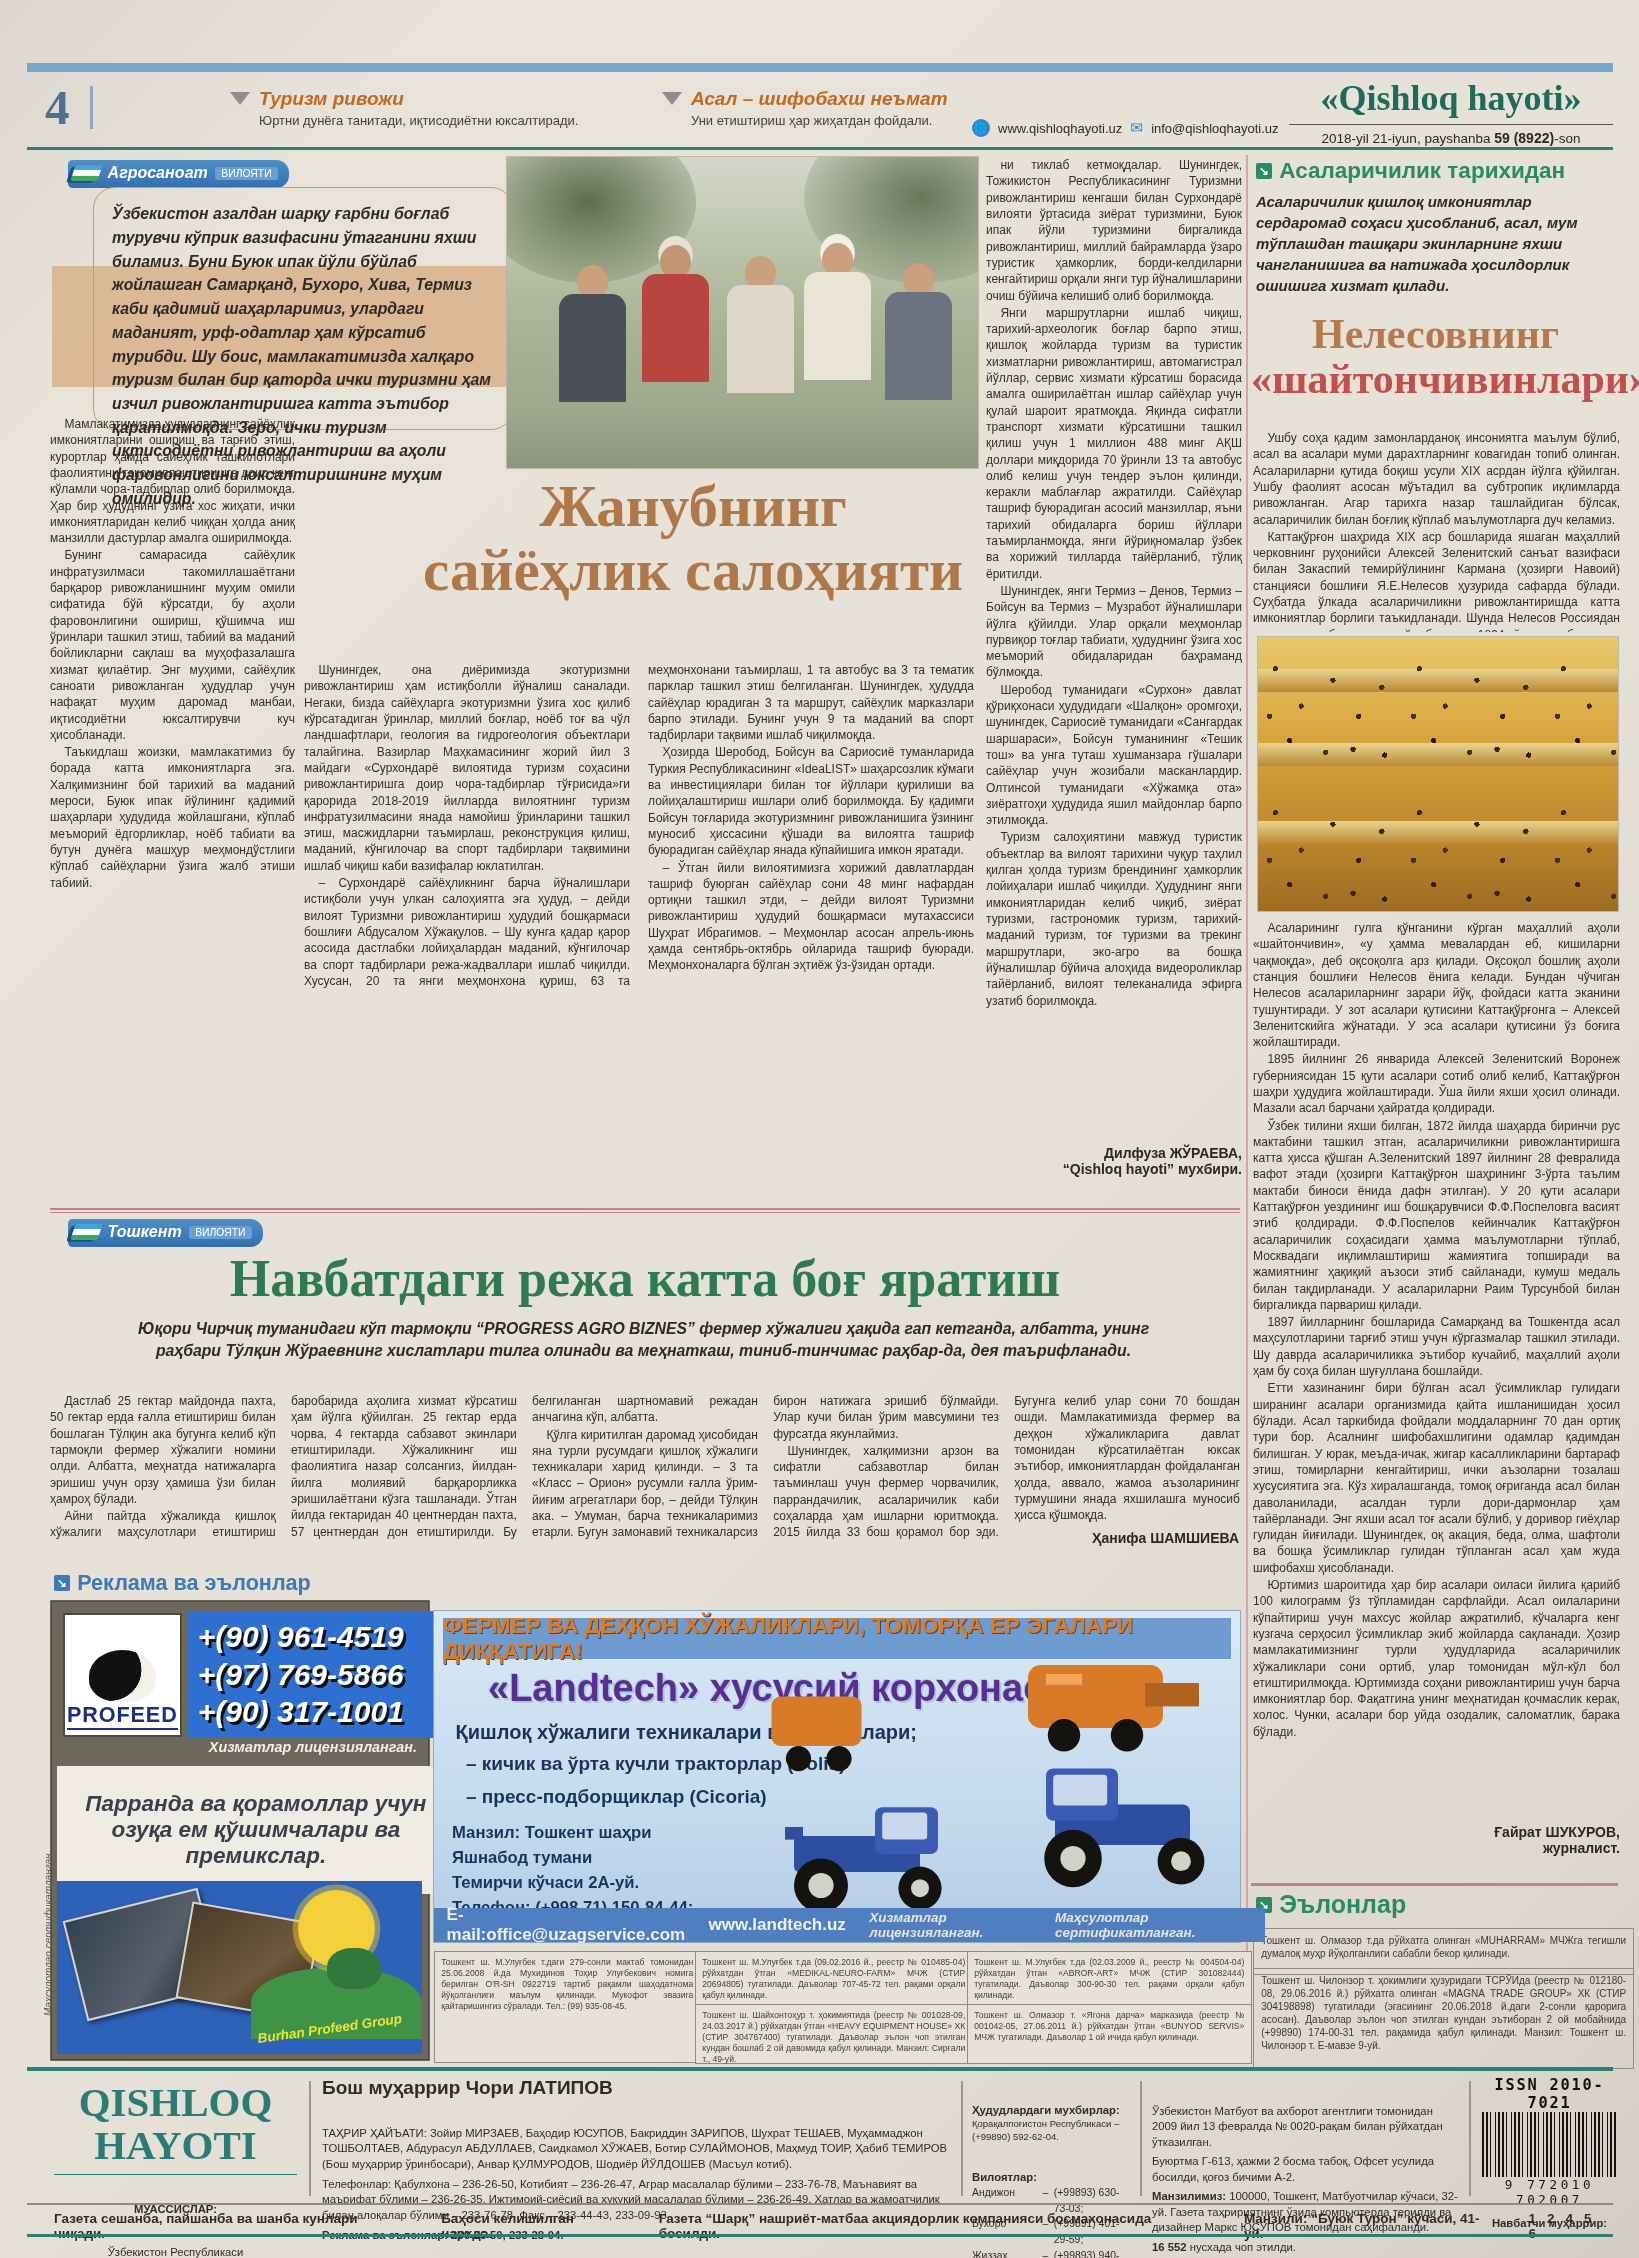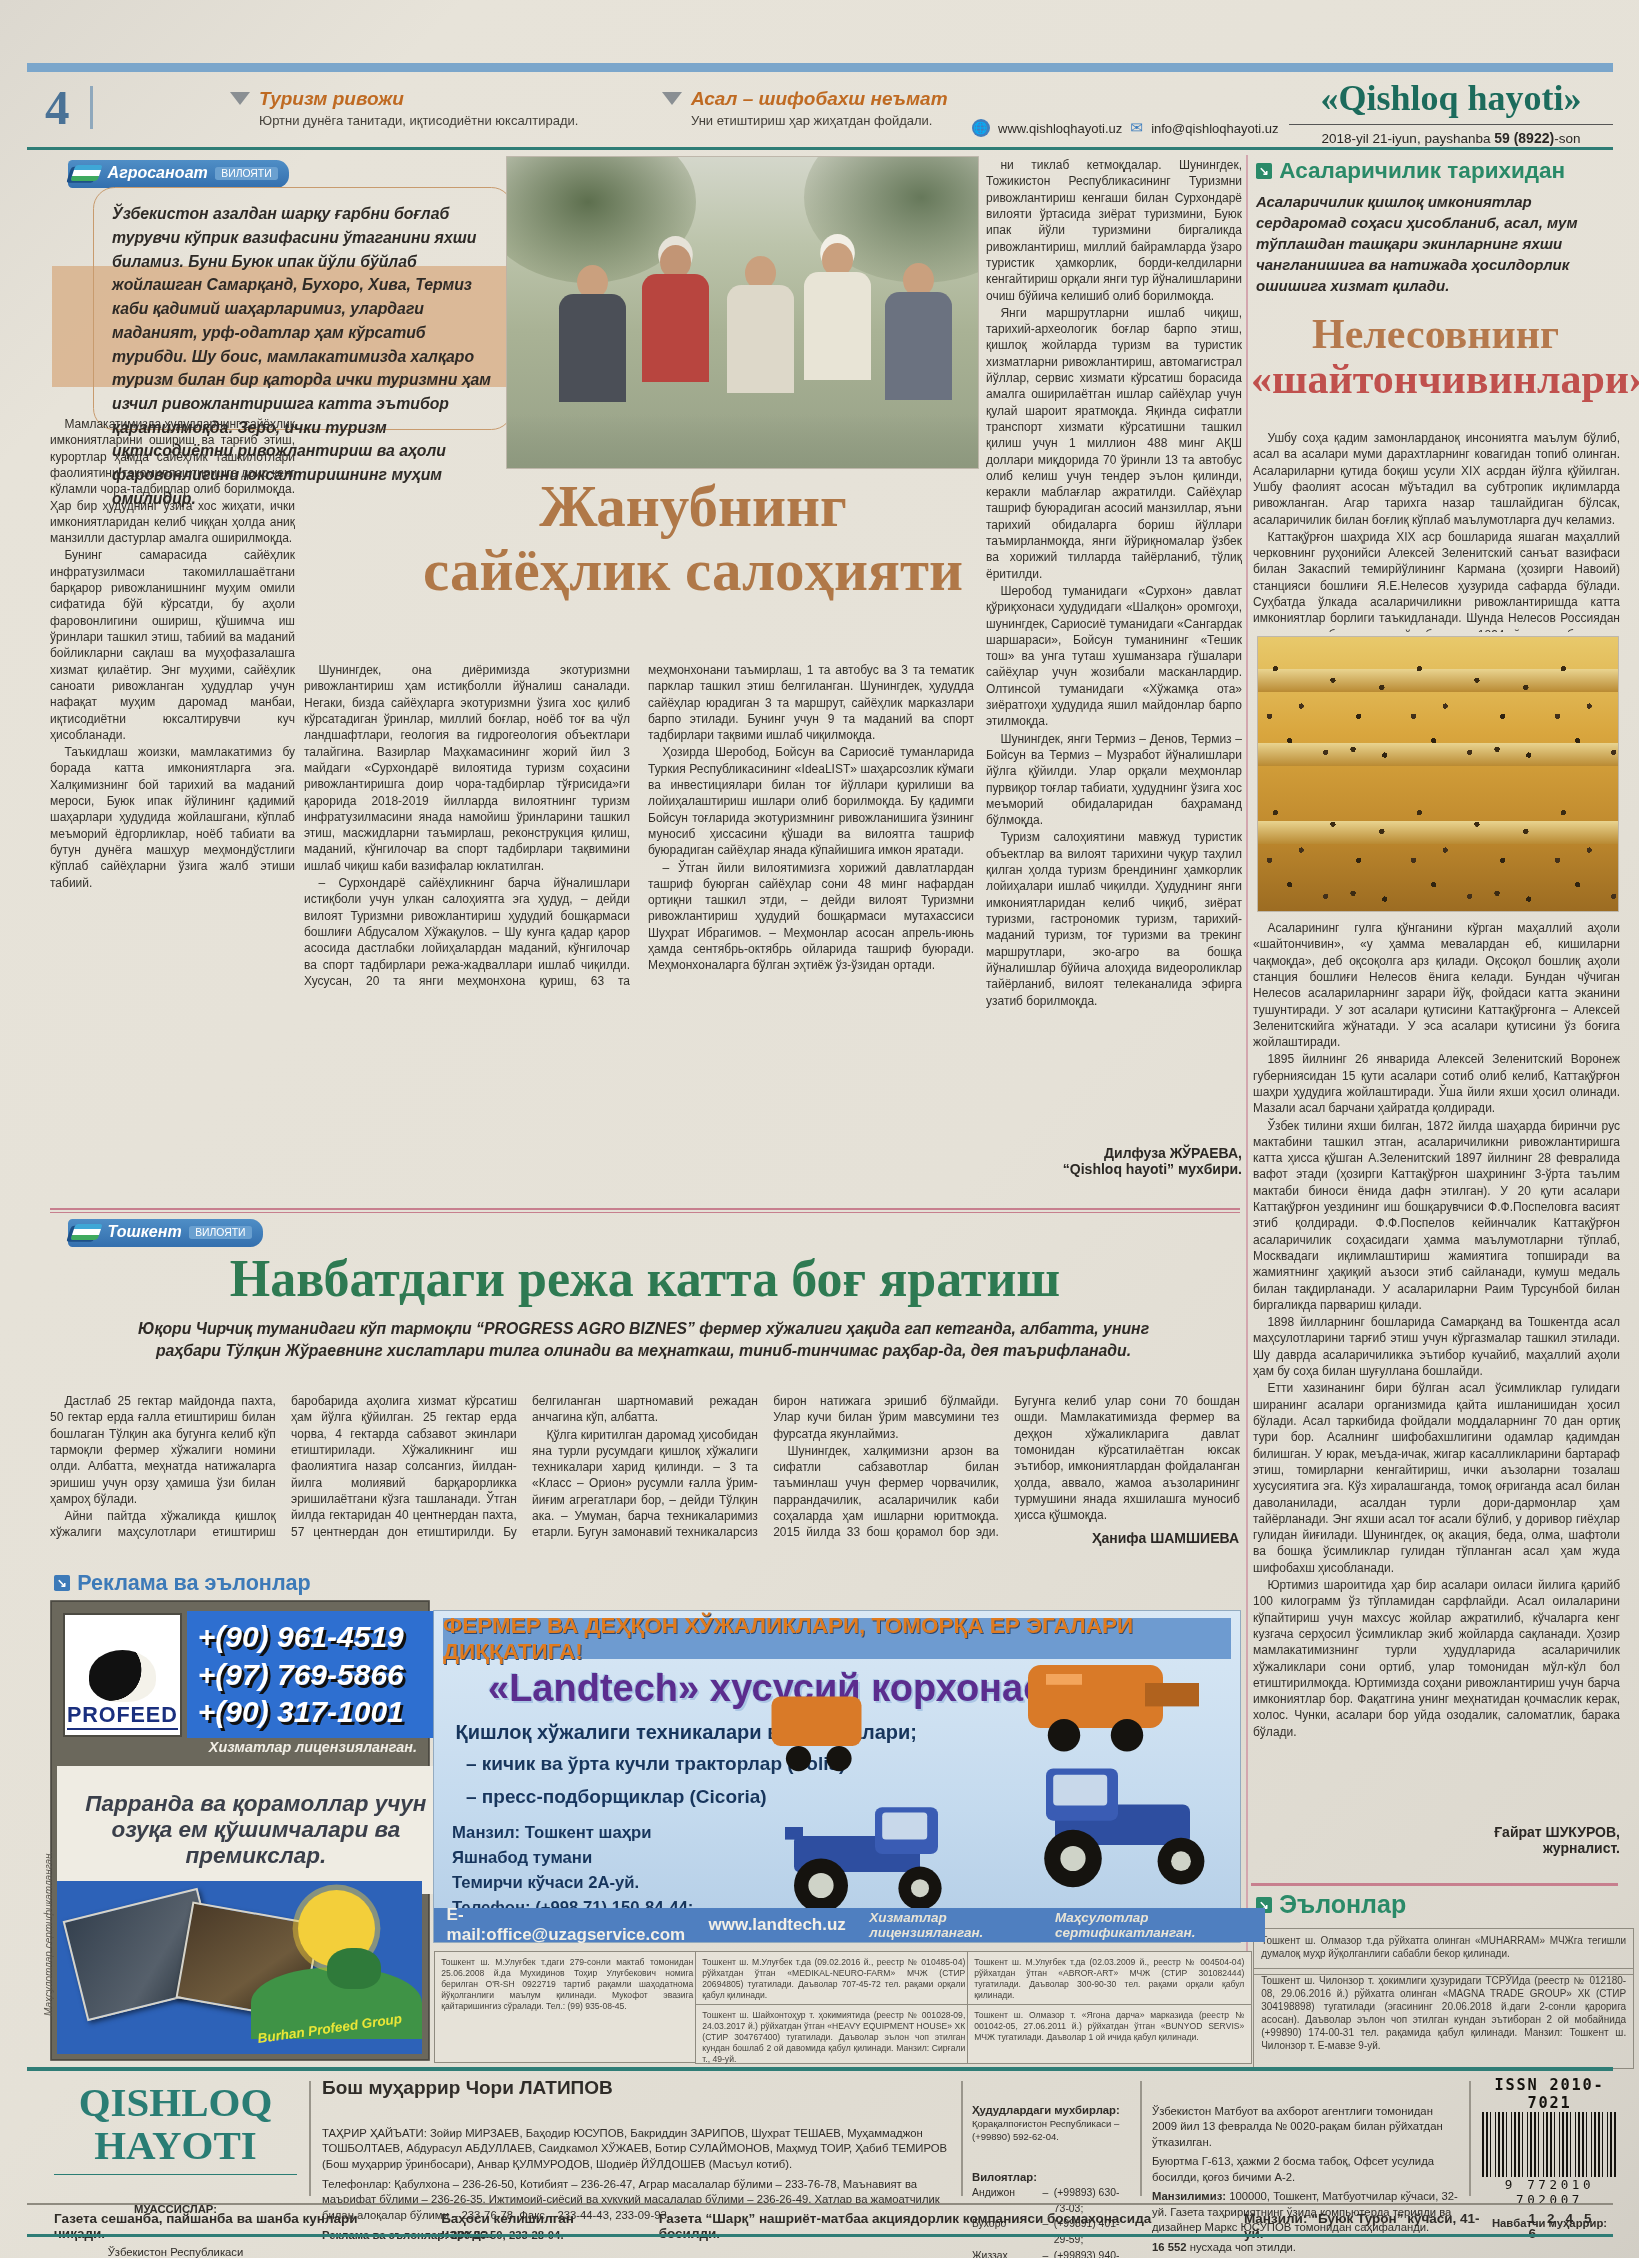--- a/index.html
+++ b/index.html
@@ -195,22 +195,22 @@
     </div>
   <div class="abs body cols2" style="left:304px;top:662px;width:670px;height:538px;">
       <p>Шунингдек, она диёримизда экотуризмни ривожлантириш ҳам истиқболли йўналиш саналади. Негаки, бизда сайёҳларга экотуризмни ўзига хос қилиб кўрсатадиган ўринлар, миллий боғлар, ноёб тоғ ва чўл ландшафтлари, геология ва гидрогеология объектлари талайгина. Вазирлар Маҳкамасининг жорий йил 3 майдаги «Сурхондарё вилоятида туризм соҳасини ривожлантиришга доир чора-тадбирлар тўғрисида»ги қарорида 2018-2019 йилларда вилоятнинг туризм инфратузилмасини янада намойиш ўринларини ташкил этиш, масжидларни таъмирлаш, реконструкция қилиш, маданий, кўнгилочар ва спорт тадбирлари тақвимини ишлаб чиқиш каби вазифалар юклатилган.</p>
       <p>– Сурхондарё сайёҳликнинг барча йўналишлари истиқболи учун улкан салоҳиятга эга ҳудуд, – дейди вилоят Туризмни ривожлантириш ҳудудий бошқармаси бошлиғи Абдусалом Хўжақулов. – Шу кунга қадар қарор асосида дастлабки лойиҳалардан маданий, кўнгилочар ва спорт тадбирлари режа-жадваллари ишлаб чиқилди. Хусусан, 20 та янги меҳмонхона қуриш, 63 та меҳмонхонани таъмирлаш, 1 та автобус ва 3 та тематик парклар ташкил этиш белгиланган. Шунингдек, ҳудудда сайёҳлар юрадиган 3 та маршрут, сайёҳлик марказлари барпо этилади. Бунинг учун 9 та маданий ва спорт тадбирлари тақвими ишлаб чиқилмоқда.</p>
       <p>Ҳозирда Шеробод, Бойсун ва Сариосиё туманларида Туркия Республикасининг «IdeaLIST» шаҳарсозлик кўмаги ва инвестициялари билан тоғ йўллари қурилиши ва лойиҳалаштириш ишлари олиб борилмоқда. Бу қадимги Бойсун тоғларида экотуризмнинг ривожланишига ўзининг муносиб ҳиссасини қўшади ва вилоятга ташриф буюрадиган сайёҳлар янада кўпайишига имкон яратади.</p>
       <p>– Ўтган йили вилоятимизга хорижий давлатлардан ташриф буюрган сайёҳлар сони 48 минг нафардан ортиқни ташкил этди, – дейди вилоят Туризмни ривожлантириш ҳудудий бошқармаси мутахассиси Шуҳрат Ибрагимов. – Меҳмонлар асосан апрель-июнь ҳамда сентябрь-октябрь ойларида ташриф буюради. Меҳмонхоналарга бўлган эҳтиёж ўз-ўзидан ортади.</p>
     </div>
   <div class="abs body" style="left:986px;top:157px;width:256px;height:981px;">
       <p>ни тиклаб кетмоқдалар. Шунингдек, Тожикистон Республикасининг Туризмни ривожлантириш кенгаши билан Сурхондарё вилояти ўртасида зиёрат туризмини, Буюк ипак йўли туризмини биргаликда ривожлантириш, миллий байрамларда ўзаро туристик ҳамкорлик, борди-келдиларни кенгайтириш орқали янги тур йўналишларини очиш бўйича келишиб олиб борилмоқда.</p>
       <p>Янги маршрутларни ишлаб чиқиш, тарихий-археологик боғлар барпо этиш, қишлоқ жойларда туризм ва туристик хизматларни ривожлантириш, автомагистрал йўллар, сервис хизмати кўрсатиш борасида амалга оширилаётган ишлар сайёҳлар учун қулай шароит яратмоқда. Яқинда сифатли транспорт хизмати кўрсатишни ташкил қилиш учун 1 миллион 488 минг АҚШ доллари миқдорида 70 ўринли 13 та автобус олиб келиш учун тендер эълон қилинди, керакли маблағлар ажратилди. Сайёҳлар ташриф буюрадиган асосий манзиллар, яъни тарихий обидаларга бориш йўллари таъмирланмоқда, янги йўриқномалар ўзбек ва хорижий тилларда тайёрланиб, тўлиқ ёритилди.</p>
+      <p>Шунингдек, янги Термиз – Денов, Термиз – Бойсун ва Термиз – Музработ йўналишлари йўлга қўйилди. Улар орқали меҳмонлар пурвиқор тоғлар табиати, ҳудуднинг ўзига хос меъморий обидаларидан баҳраманд бўлмоқда.</p>
       <p>Шеробод туманидаги «Сурхон» давлат қўриқхонаси ҳудудидаги «Шалқон» оромгоҳи, шунингдек, Сариосиё туманидаги «Сангардак шаршараси», Бойсун туманининг «Тешик тош» ва унга туташ хушманзара гўшалари сайёҳлар учун жозибали масканлардир. Олтинсой туманидаги «Хўжамқа ота» зиёратгоҳи ҳудудида яшил майдонлар барпо этилмоқда.</p>
-      <p>Шунингдек, янги Термиз – Денов, Термиз – Бойсун ва Термиз – Музработ йўналишлари йўлга қўйилди. Улар орқали меҳмонлар пурвиқор тоғлар табиати, ҳудуднинг ўзига хос меъморий обидаларидан баҳраманд бўлмоқда.</p>
       <p>Туризм салоҳиятини мавжуд туристик объектлар ва вилоят тарихини чуқур таҳлил қилган ҳолда туризм брендининг ҳамкорлик лойиҳалари ишлаб чиқилди. Ҳудуднинг янги имкониятларидан келиб чиқиб, зиёрат туризми, гастрономик туризм, тарихий-маданий туризм, тоғ туризми ва трекинг маршрутлари, эко-агро ва бошқа йўналишлар бўйича алоҳида видеороликлар тайёрланиб, вилоят телеканалида эфирга узатиб борилмоқда.</p>
     </div>
   <div class="abs byline" style="left:986px;top:1145px;width:256px;">
     <div>Дилфуза ЖЎРАЕВА,</div>
     <div>“Qishloq hayoti” мухбири.</div>
   </div>
 
   <div class="abs ghead" style="left:1256px;top:158px;">
     <span class="sq">↘</span>
     <span>Асаларичилик тарихидан</span>
@@ -229,21 +229,21 @@
     <div class="hivebar" style="top:32px;"></div>
     <div class="hivebar" style="top:106px;"></div>
     <div class="hivebar" style="top:184px;"></div>
     <div class="specks"></div>
   </div>
 
   <div class="abs body" style="left:1253px;top:920px;width:367px;height:900px;">
       <p>Асаларининг гулга қўнганини кўрган маҳаллий аҳоли «шайтончивин», «у ҳамма мевалардан еб, кишиларни чақмоқда», деб оқсоқолга арз қилади. Оқсоқол бошлиқ аҳоли станция бошлиғи Нелесов ёнига келади. Бундан чўчиган Нелесов асалариларнинг зарари йўқ, фойдаси катта эканини тушунтиради. У зот асалари қутисини Каттақўрғонга – Алексей Зеленитскийга жўнатади. У эса асалари қутисини ўз боғига жойлаштиради.</p>
       <p>1895 йилнинг 26 январида Алексей Зеленитский Воронеж губерниясидан 15 қути асалари сотиб олиб келиб, Каттақўрғон шаҳри ҳудудига жойлаштиради. Ўша йили яхши ҳосил олинади. Мазали асал барчани ҳайратда қолдиради.</p>
       <p>Ўзбек тилини яхши билган, 1872 йилда шаҳарда биринчи рус мактабини ташкил этган, асаларичиликни ривожлантиришга катта ҳисса қўшган А.Зеленитский 1897 йилнинг 28 февралида вафот этади (ҳозирги Каттақўрғон шаҳрининг 3-ўрта таълим мактаби биноси ёнида дафн этилган). У 20 қути асалари Каттақўрғон уездининг иш бошқарувчиси Ф.Ф.Поспеловга васият этиб қолдиради. Ф.Ф.Поспелов кейинчалик Каттақўрғон асаларичилик соҳасидаги ҳамма маълумотларни тўплаб, Москвадаги иқлимлаштириш жамиятига топширади ва жамиятнинг ҳақиқий аъзоси этиб сайланади, кумуш медаль билан тақдирланади. У асалариларни Раим Турсунбой билан биргаликда парвариш қилади.</p>
-      <p>1898 йилларнинг бошларида Самарқанд ва Тошкентда асал маҳсулотларини тарғиб этиш учун кўргазмалар ташкил этилади. Шу даврда асаларичиликка эътибор кучайиб, маҳаллий аҳоли ҳам бу соҳа билан шуғуллана бошлайди.</p>
+      <p>1897 йилларнинг бошларида Самарқанд ва Тошкентда асал маҳсулотларини тарғиб этиш учун кўргазмалар ташкил этилади. Шу даврда асаларичиликка эътибор кучайиб, маҳаллий аҳоли ҳам бу соҳа билан шуғуллана бошлайди.</p>
       <p>Етти хазинанинг бири бўлган асал ўсимликлар гулидаги ширанинг асалари организмида қайта ишланишидан ҳосил бўлади. Асал таркибида фойдали моддаларнинг 70 дан ортиқ тури бор. Асалнинг шифобахшлигини одамлар қадимдан билишган. У юрак, меъда-ичак, жигар касалликларини бартараф этиш, томирларни кенгайтириш, ички аъзоларни тозалаш хусусиятига эга. Кўз хиралашганда, томоқ оғриганда асал билан даволанилади, асалдан турли дори-дармонлар ҳам тайёрланади. Энг яхши асал тоғ асали бўлиб, у доривор гиёҳлар гулидан йиғилади. Шунингдек, оқ акация, беда, олма, шафтоли ва бошқа ўсимликлар гулидан тўпланган асал ҳам жуда шифобахш ҳисобланади.</p>
       <p>Юртимиз шароитида ҳар бир асалари оиласи йилига қарийб 100 килограмм ўз тўпламидан сарфлайди. Асал оилаларини кўпайтириш учун махсус жойлар ажратилиб, кўчаларга кенг кузгача серҳосил ўсимликлар экиб жойларда сақланади. Ҳозир мамлакатимизнинг турли ҳудудларида асаларичилик хўжаликлари сони ортиб, улар томонидан мўл-кўл бол етиштирилмоқда. Юртимизда соҳани ривожлантириш учун барча имкониятлар бор. Фақатгина унинг меҳнатидан қочмаслик керак, холос. Чунки, асалари бор уйда озодалик, саломатлик, барака бўлади.</p>
     </div>
   <div class="abs byline" style="left:1253px;top:1824px;width:367px;">
     <div>Ғайрат ШУКУРОВ,</div>
     <div>журналист.</div>
   </div>
 
   <div class="abs pink-rule" style="left:1251px;top:1883px;width:367px;height:2.7px;"></div>
   <div class="abs ghead" style="left:1256px;top:1890px;font-size:25px;">

